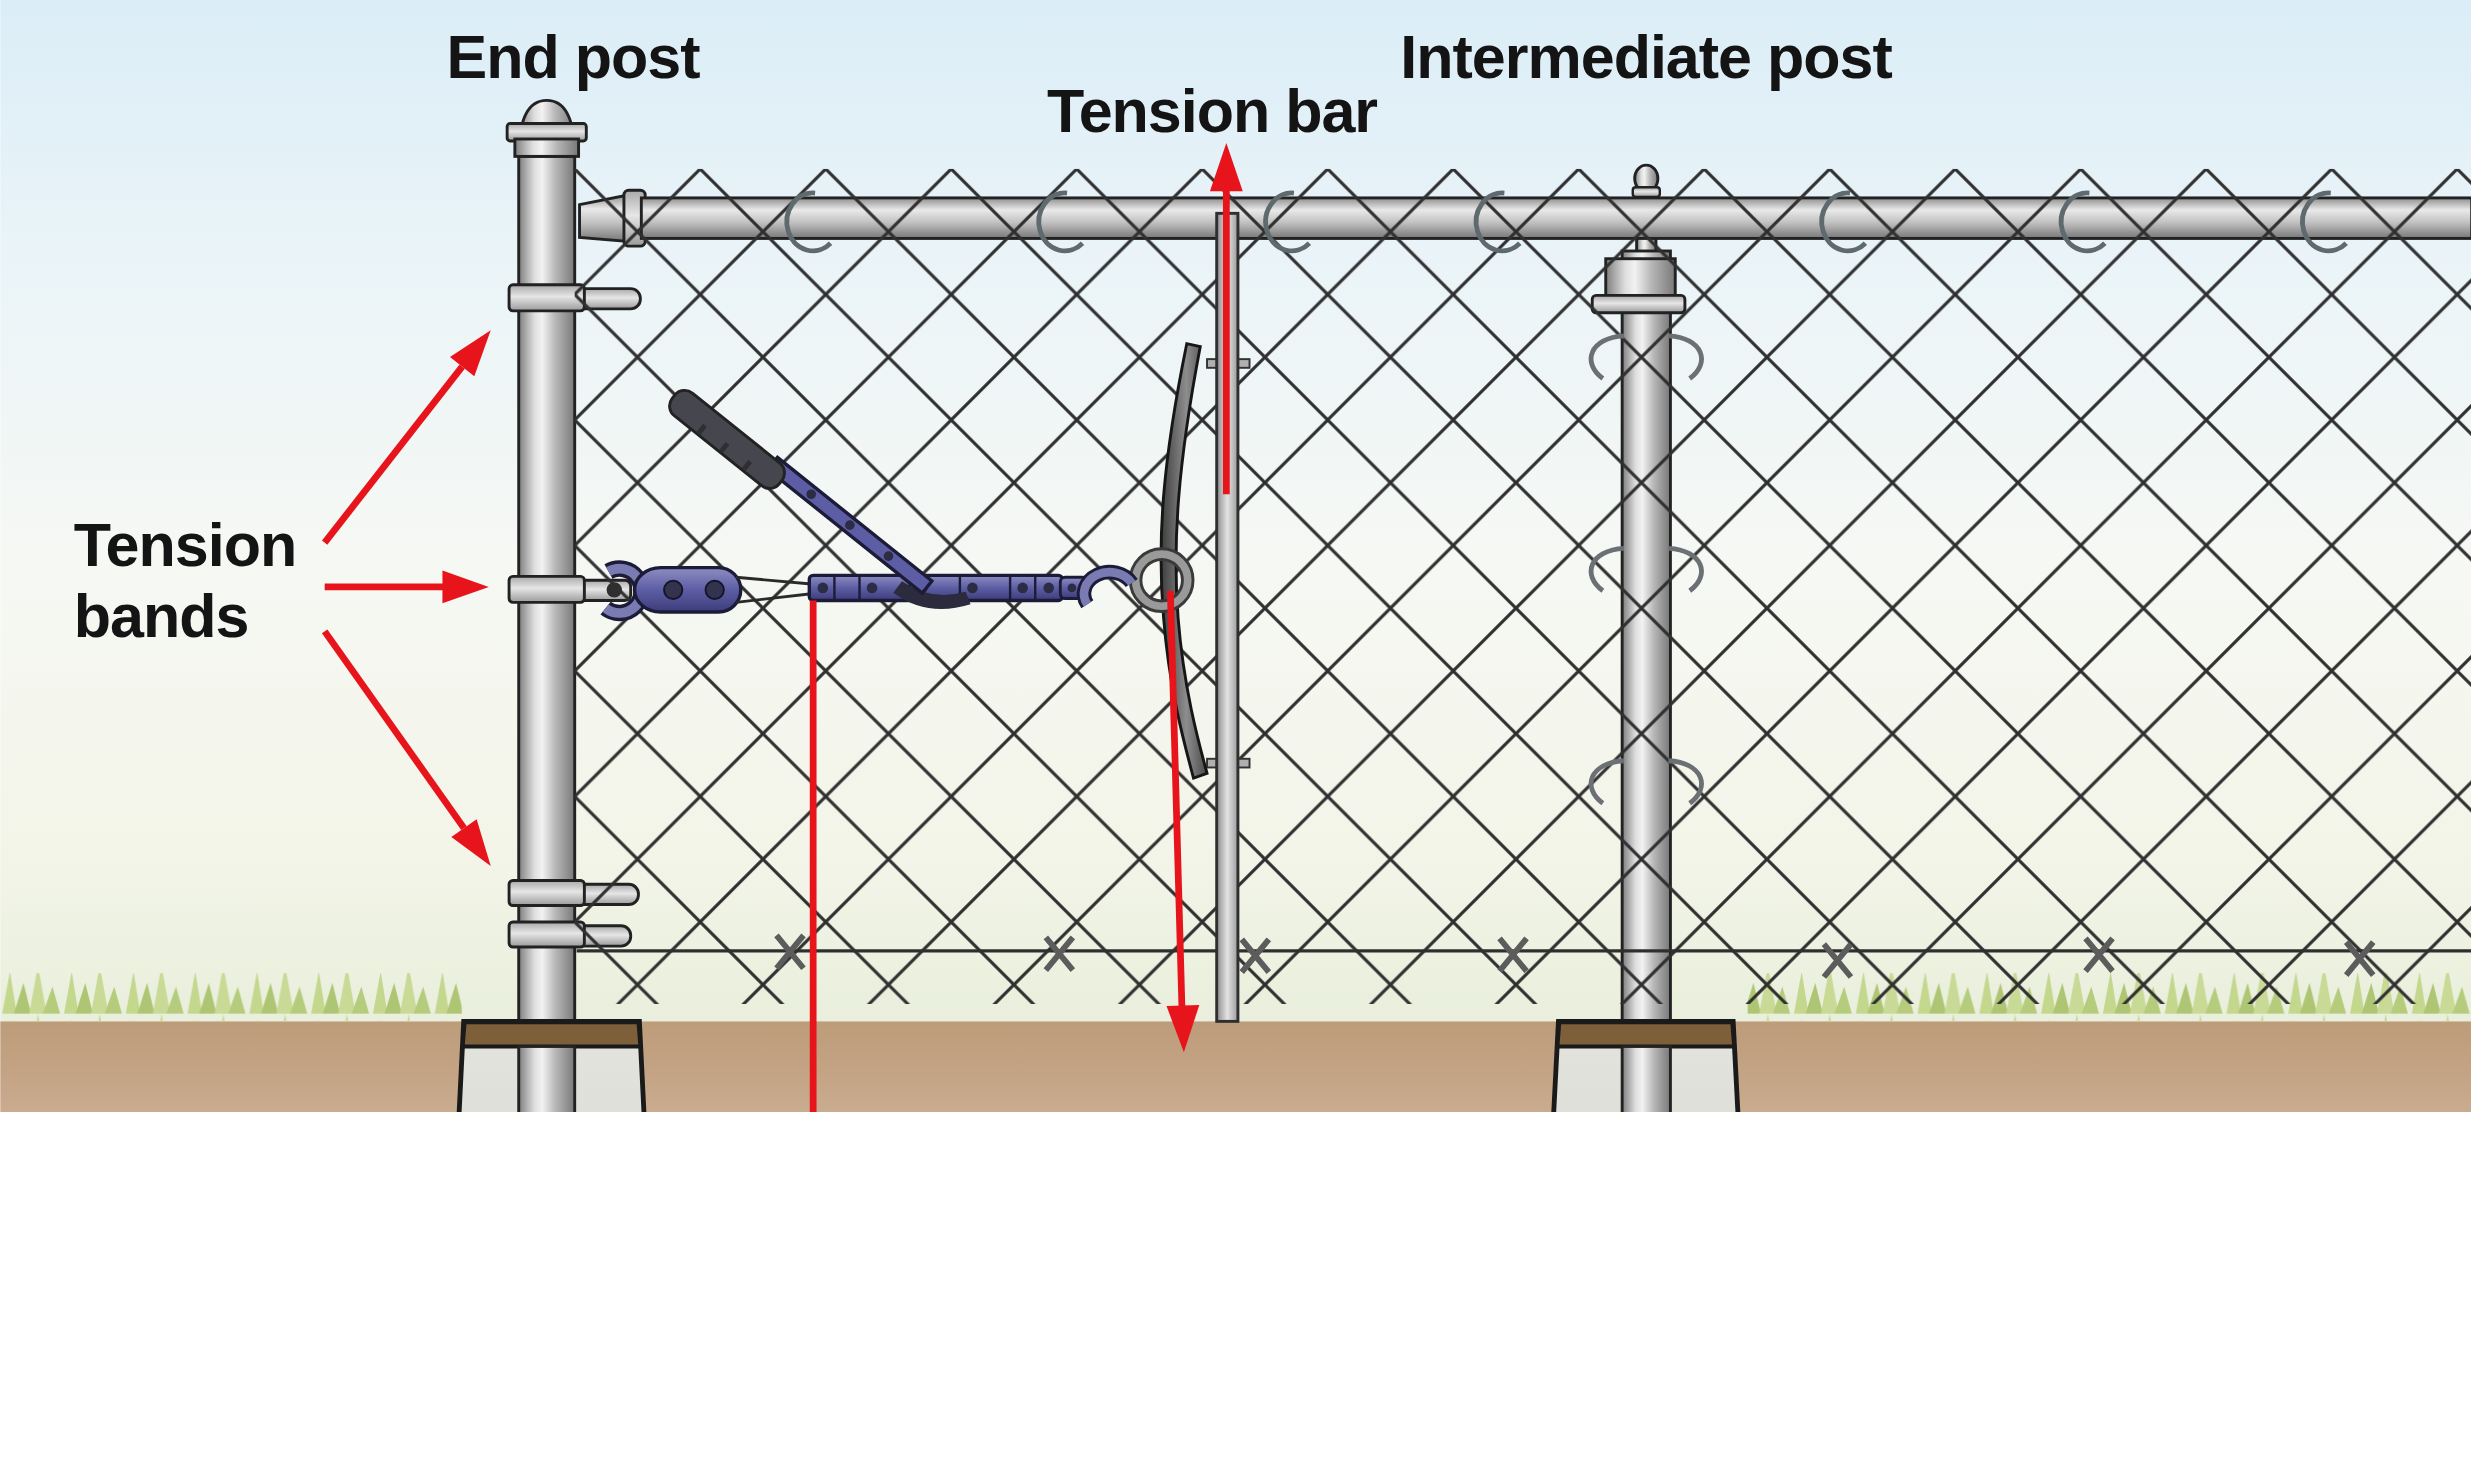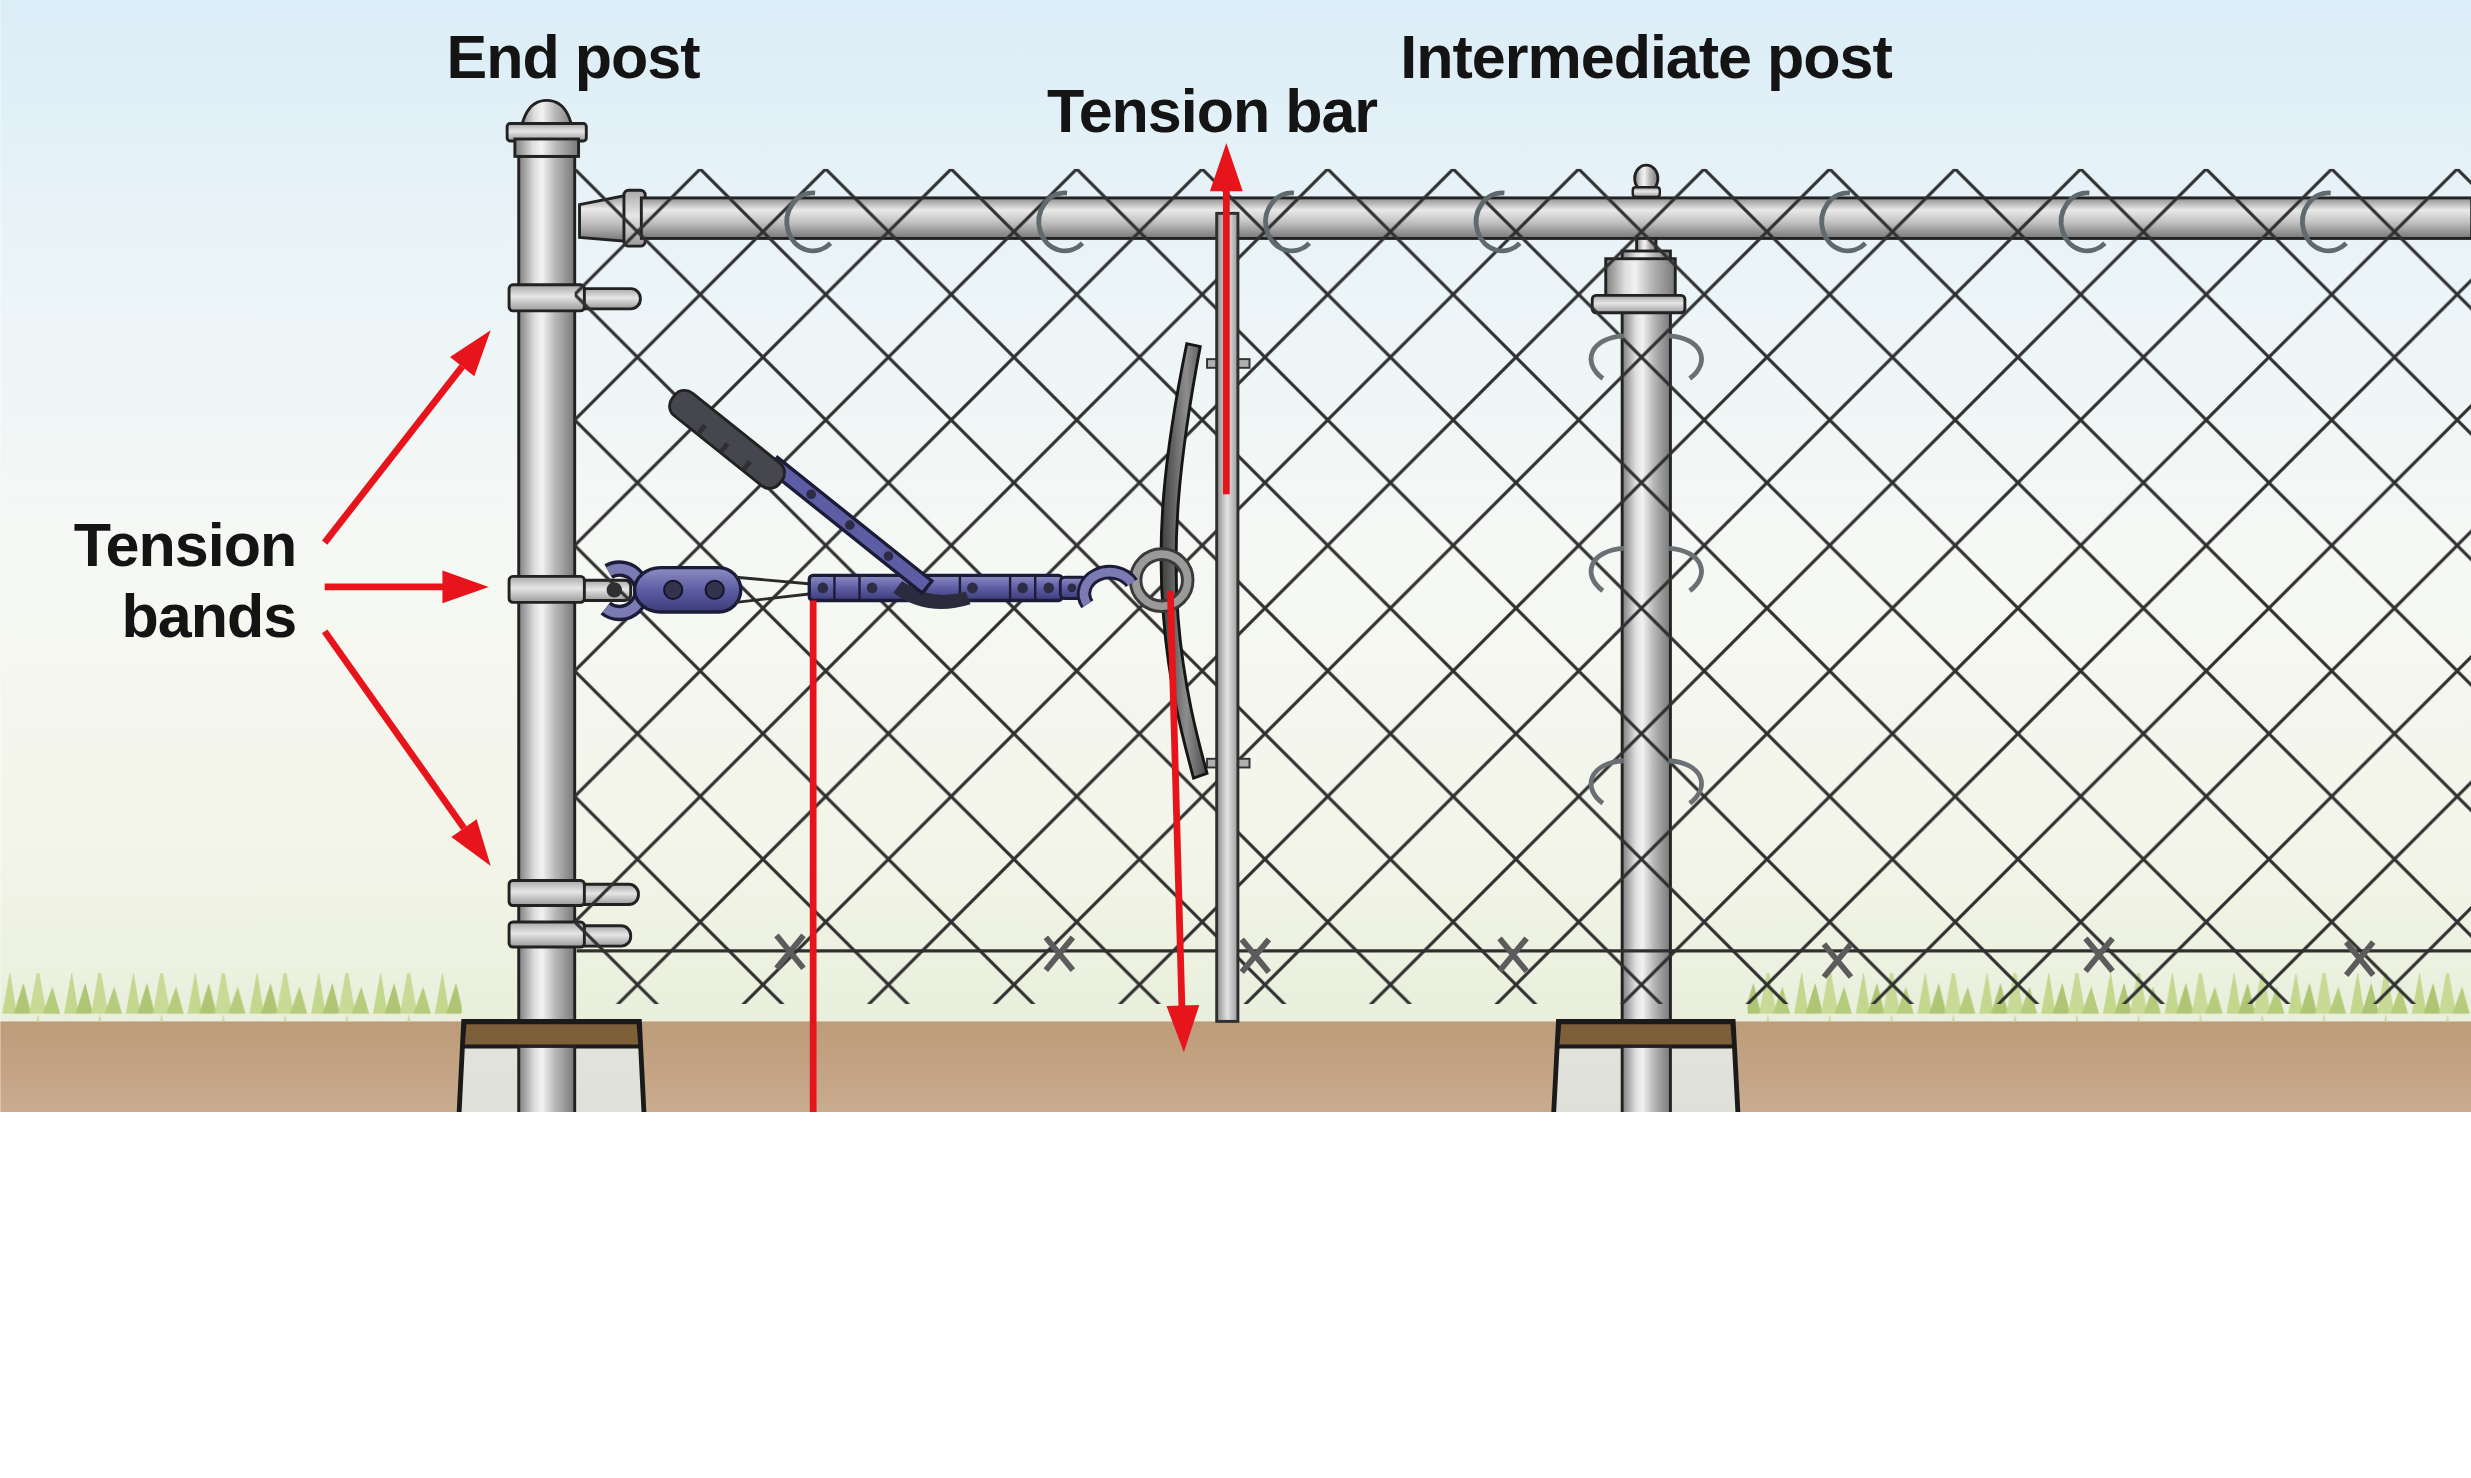--- a/index.html
+++ b/index.html
@@ -2,21 +2,21 @@
 <html style="--arrow: #e8141c; --label: #141414;"><head>
 <meta charset="utf-8">
 <style>
   html,body{margin:0;padding:0;background:#fff;}
   .stage{position:relative;width:2472px;height:1112px;overflow:hidden;
          font-family:"Liberation Sans",sans-serif;}
   .stage svg{position:absolute;left:0;top:0;}
   .lbl{position:absolute;font-weight:700;font-size:61px;line-height:1.08;
        color:var(--label,#141414);transform:translateX(-50%);white-space:nowrap;
        letter-spacing:-1px;}
-  .lbl.two-line{white-space:normal;text-align:right;line-height:71px;}
+  .lbl.two-line{white-space:normal;text-align:left;line-height:71px;}
   .arrow-line{stroke:var(--arrow,#e8141c);stroke-width:7;fill:none;}
   .arrow-head{fill:var(--arrow,#e8141c);stroke:none;}
 </style>
 </head>
 <body>
 
 <div class="stage">
 
 <svg width="2472" height="1478" viewBox="0 0 2560 1531">
   <defs>

